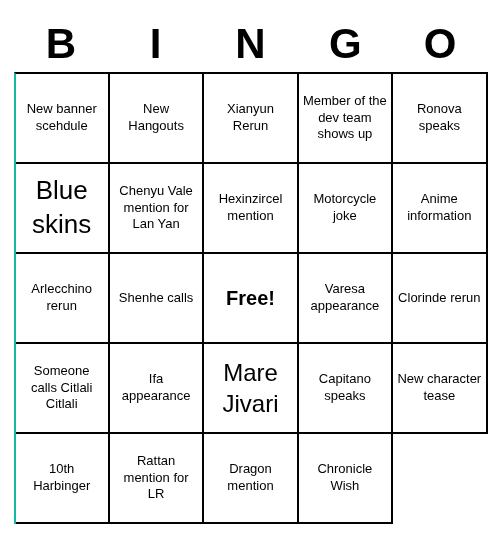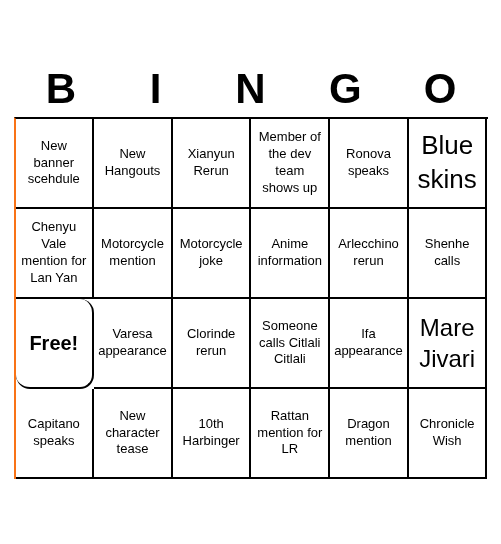--- a/index.html
+++ b/index.html
@@ -24,22 +24,22 @@
     }
     .bingo-title span {
       font-size: 42px;
       font-weight: bold;
       color: #000;
       width: 90px;
       text-align: center;
     }
     .bingo-grid {
       display: grid;
-      grid-template-columns: repeat(6, 1fr);
-      border-left: 2px solid #f97316;
+      grid-template-columns: repeat(5, 1fr);
+      border-left: 2px solid #14b8a6;
       border-top: 2px solid #000;
     }
     .bingo-cell {
       border-right: 2px solid #000;
       border-bottom: 2px solid #000;
       min-height: 90px;
       display: flex;
       align-items: center;
       justify-content: center;
       text-align: center;
@@ -48,21 +48,20 @@
       line-height: 1.3;
       color: #000;
     }
     .bingo-cell.large-text {
       font-size: 26px;
       font-weight: normal;
     }
     .bingo-cell.free {
       font-size: 20px;
       font-weight: bold;
-      border-radius: 14px;
     }
     .bingo-cell.mare-jivari {
       font-size: 24px;
       font-weight: normal;
     }
   </style>
 </head>
 <body>
 
 <div class="bingo-card">
@@ -74,21 +73,21 @@
       <span>O</span>
     </div>
   <div class="bingo-grid">
   <div class="bingo-cell">New banner scehdule</div>
       <div class="bingo-cell">New Hangouts</div>
       <div class="bingo-cell">Xianyun Rerun</div>
       <div class="bingo-cell">Member of the dev team shows up</div>
       <div class="bingo-cell">Ronova speaks</div>
       <div class="bingo-cell large-text">Blue skins</div>
       <div class="bingo-cell">Chenyu Vale mention for Lan Yan</div>
-      <div class="bingo-cell">Motorcycle mention</div>
+      <div class="bingo-cell">Hexinzircel mention</div>
       <div class="bingo-cell">Motorcycle joke</div>
       <div class="bingo-cell">Anime information</div>
       <div class="bingo-cell">Arlecchino rerun</div>
       <div class="bingo-cell">Shenhe calls</div>
       <div class="bingo-cell free">Free!</div>
       <div class="bingo-cell">Varesa appearance</div>
       <div class="bingo-cell">Clorinde rerun</div>
       <div class="bingo-cell">Someone calls Citlali Citlali</div>
       <div class="bingo-cell">Ifa appearance</div>
       <div class="bingo-cell mare-jivari">Mare Jivari</div>

